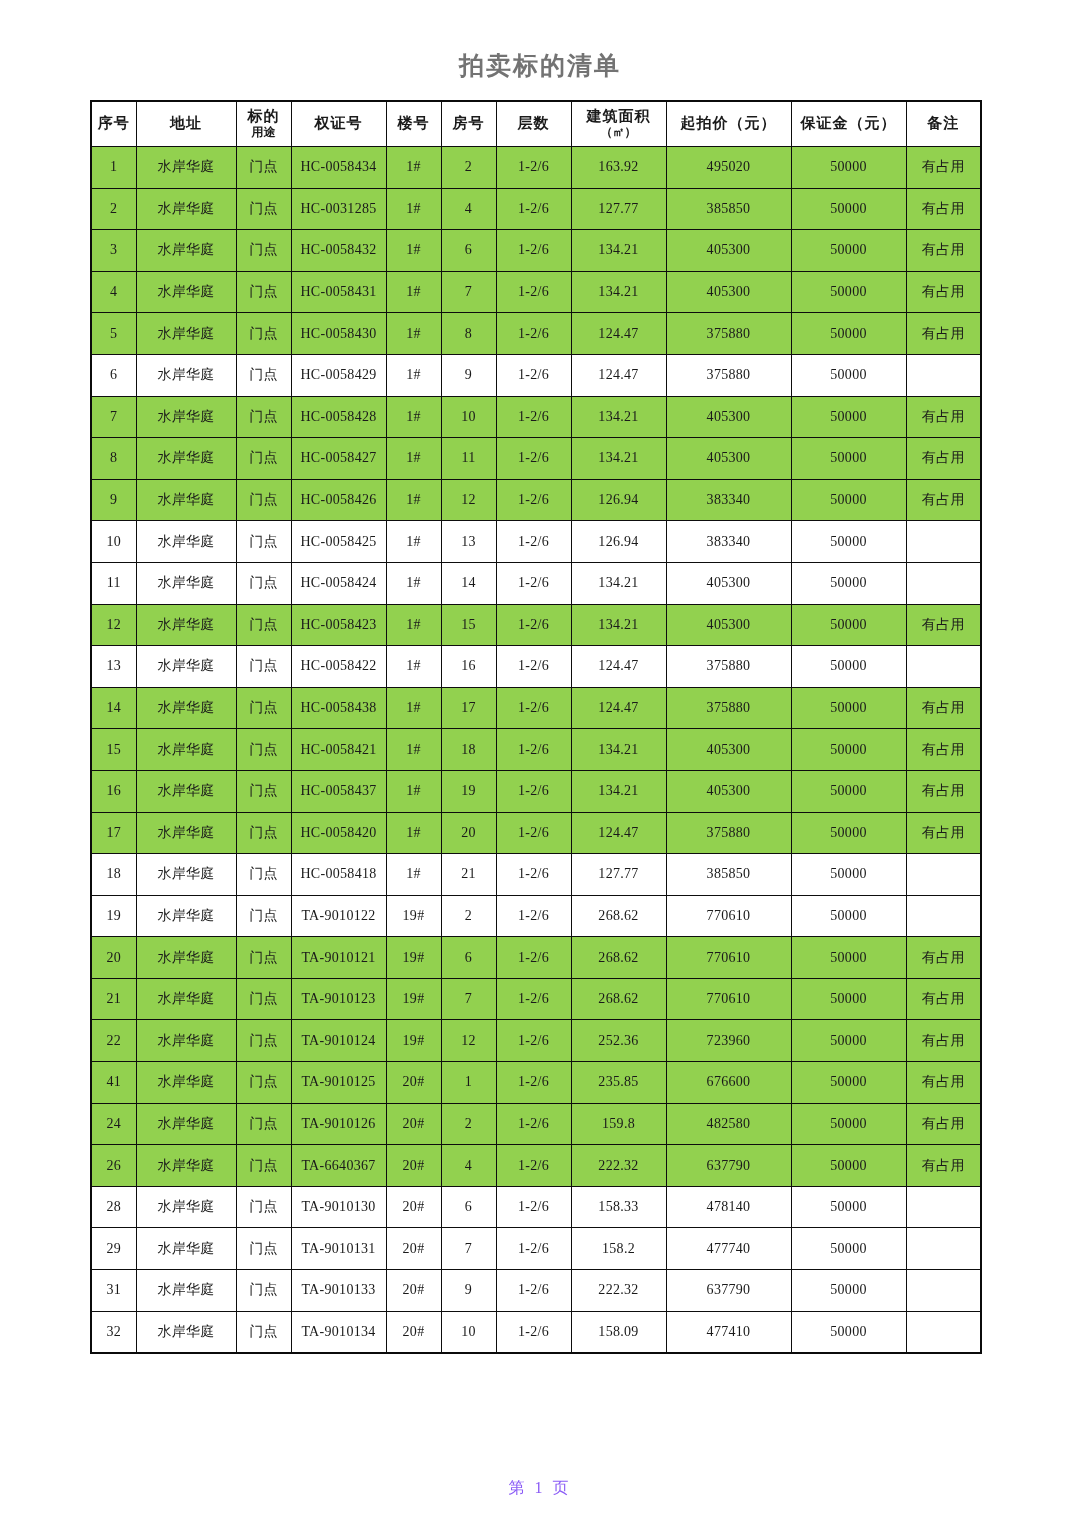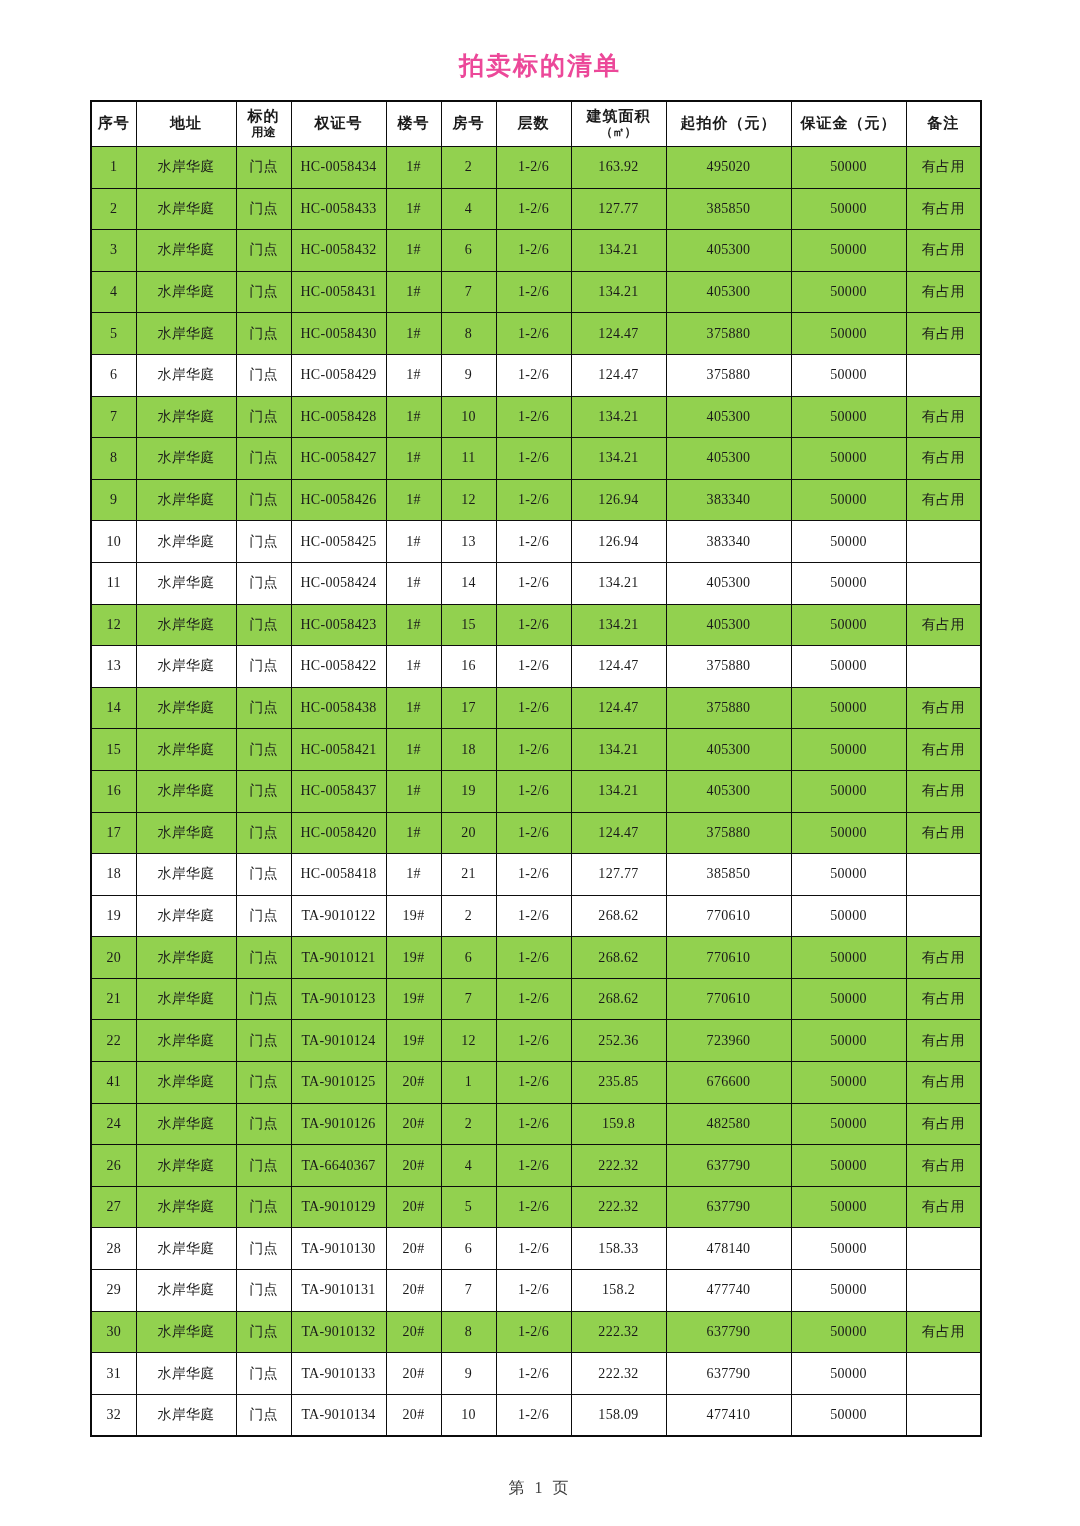--- a/index.html
+++ b/index.html
@@ -23,21 +23,21 @@
   }
   #doc-title {
     text-align: center;
     font-size: 25px;
     font-weight: bold;
     letter-spacing: 2px;
     padding-top: 50px;
     padding-bottom: 0;
     line-height: 1.3;
     font-family: "Liberation Serif", "DejaVu Serif", serif;
-    color: #ec4899;
+    color: #737373;
   }
   #table-wrap {
     position: absolute;
     left: 90px;
     top: 100px;
     width: 890px;
   }
   table.listing {
     border-collapse: collapse;
     table-layout: fixed;
@@ -98,21 +98,21 @@
     letter-spacing: 2px;
   }
   #page-footer {
     position: absolute;
     left: 0;
     right: 0;
     top: 1478px;
     text-align: center;
     font-size: 16px;
     letter-spacing: 3px;
-    color: #404040;
+    color: #8b5cf6;
     font-family: "Liberation Serif", "DejaVu Serif", serif;
   }
 </style>
 </head>
 <body>
 
 <div id="page">
 
   <div id="doc-title">拍卖标的清单</div>
 
@@ -157,21 +157,21 @@
             <td class="cell-floor">1-2/6</td>
             <td class="cell-area">163.92</td>
             <td class="cell-price">495020</td>
             <td class="cell-deposit">50000</td>
             <td class="cell-note">有占用</td>
           </tr>
           <tr class="occupied">
             <td class="cell-idx">2</td>
             <td class="cell-addr">水岸华庭</td>
             <td class="cell-use">门点</td>
-            <td class="cell-code">HC-0058433</td>
+            <td class="cell-code">HC-0031285</td>
             <td class="cell-bldg">1#</td>
             <td class="cell-room">4</td>
             <td class="cell-floor">1-2/6</td>
             <td class="cell-area">127.77</td>
             <td class="cell-price">385850</td>
             <td class="cell-deposit">50000</td>
             <td class="cell-note">有占用</td>
           </tr>
           <tr class="occupied">
             <td class="cell-idx">3</td>
@@ -465,33 +465,20 @@
             <td class="cell-use">门点</td>
             <td class="cell-code">TA-6640367</td>
             <td class="cell-bldg">20#</td>
             <td class="cell-room">4</td>
             <td class="cell-floor">1-2/6</td>
             <td class="cell-area">222.32</td>
             <td class="cell-price">637790</td>
             <td class="cell-deposit">50000</td>
             <td class="cell-note">有占用</td>
           </tr>
-          <tr class="occupied">
-            <td class="cell-idx">27</td>
-            <td class="cell-addr">水岸华庭</td>
-            <td class="cell-use">门点</td>
-            <td class="cell-code">TA-9010129</td>
-            <td class="cell-bldg">20#</td>
-            <td class="cell-room">5</td>
-            <td class="cell-floor">1-2/6</td>
-            <td class="cell-area">222.32</td>
-            <td class="cell-price">637790</td>
-            <td class="cell-deposit">50000</td>
-            <td class="cell-note">有占用</td>
-          </tr>
           <tr>
             <td class="cell-idx">28</td>
             <td class="cell-addr">水岸华庭</td>
             <td class="cell-use">门点</td>
             <td class="cell-code">TA-9010130</td>
             <td class="cell-bldg">20#</td>
             <td class="cell-room">6</td>
             <td class="cell-floor">1-2/6</td>
             <td class="cell-area">158.33</td>
             <td class="cell-price">478140</td>
@@ -503,33 +490,20 @@
             <td class="cell-addr">水岸华庭</td>
             <td class="cell-use">门点</td>
             <td class="cell-code">TA-9010131</td>
             <td class="cell-bldg">20#</td>
             <td class="cell-room">7</td>
             <td class="cell-floor">1-2/6</td>
             <td class="cell-area">158.2</td>
             <td class="cell-price">477740</td>
             <td class="cell-deposit">50000</td>
             <td class="cell-note"></td>
-          </tr>
-          <tr class="occupied">
-            <td class="cell-idx">30</td>
-            <td class="cell-addr">水岸华庭</td>
-            <td class="cell-use">门点</td>
-            <td class="cell-code">TA-9010132</td>
-            <td class="cell-bldg">20#</td>
-            <td class="cell-room">8</td>
-            <td class="cell-floor">1-2/6</td>
-            <td class="cell-area">222.32</td>
-            <td class="cell-price">637790</td>
-            <td class="cell-deposit">50000</td>
-            <td class="cell-note">有占用</td>
           </tr>
           <tr>
             <td class="cell-idx">31</td>
             <td class="cell-addr">水岸华庭</td>
             <td class="cell-use">门点</td>
             <td class="cell-code">TA-9010133</td>
             <td class="cell-bldg">20#</td>
             <td class="cell-room">9</td>
             <td class="cell-floor">1-2/6</td>
             <td class="cell-area">222.32</td>

